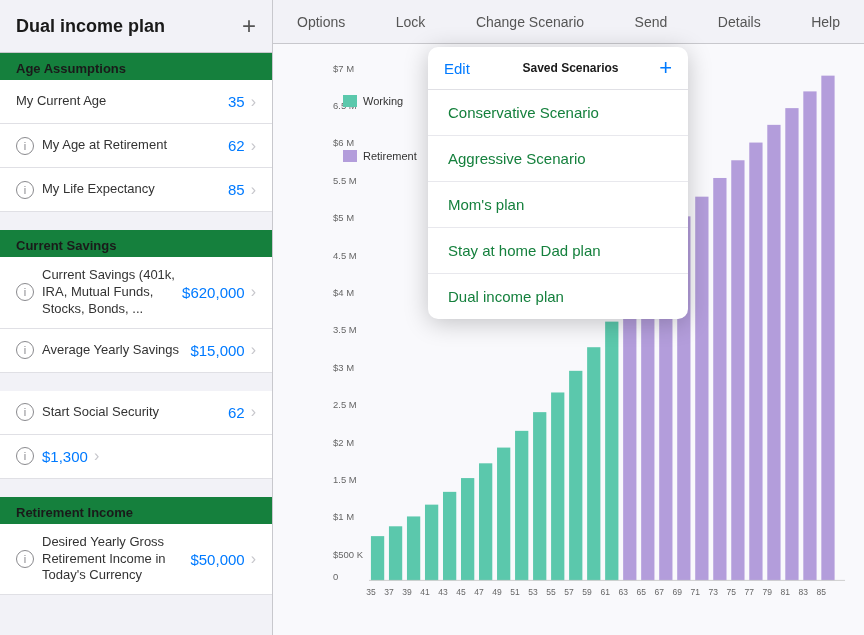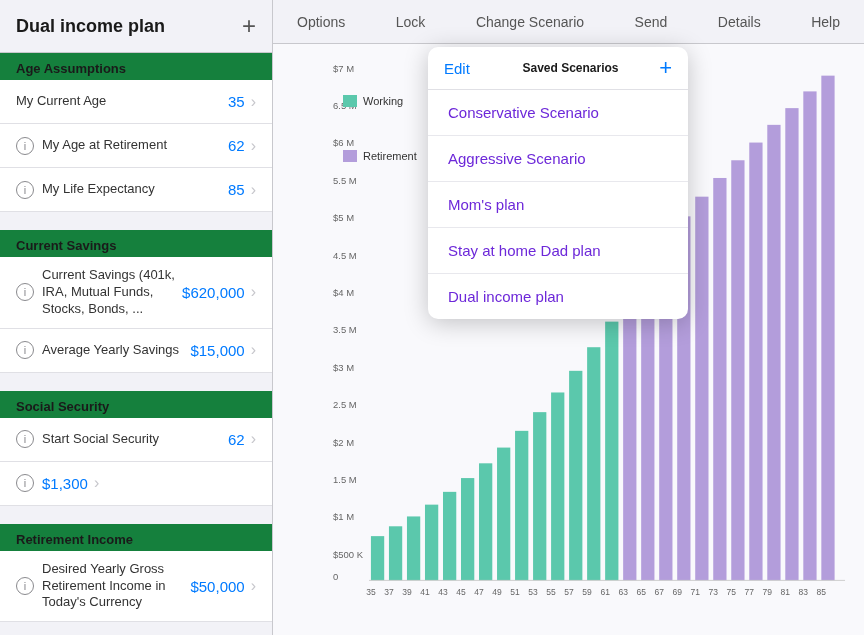--- a/index.html
+++ b/index.html
@@ -202,21 +202,21 @@
     .dropdown-add-btn {
       font-size: 22px;
       color: #007aff;
       cursor: pointer;
       line-height: 1;
     }
 
     .dropdown-item {
       padding: 14px 20px;
       font-size: 15px;
-      color: #6d28d9;
+      color: #15803d;
       border-bottom: 1px solid #e8e8ed;
       cursor: pointer;
     }
 
     .dropdown-item:last-child {
       border-bottom: none;
     }
   </style>
 </head>
 <body>
@@ -257,21 +257,20 @@
   </div>
   <div class="row-item">
     <div class="info-icon">i</div>
     <span class="row-label">Average Yearly Savings</span>
     <span class="row-value">$15,000</span>
     <span class="chevron">›</span>
   </div>
 
   <div class="section-gap"></div>
 
-  <div class="section-header">Social Security</div>
   <div class="row-item">
     <div class="info-icon">i</div>
     <span class="row-label">Start Social Security</span>
     <span class="row-value">62</span>
     <span class="chevron">›</span>
   </div>
   <div class="row-item">
     <div class="info-icon">i</div>
     <span class="row-value">$1,300</span>
     <span class="chevron">›</span>

